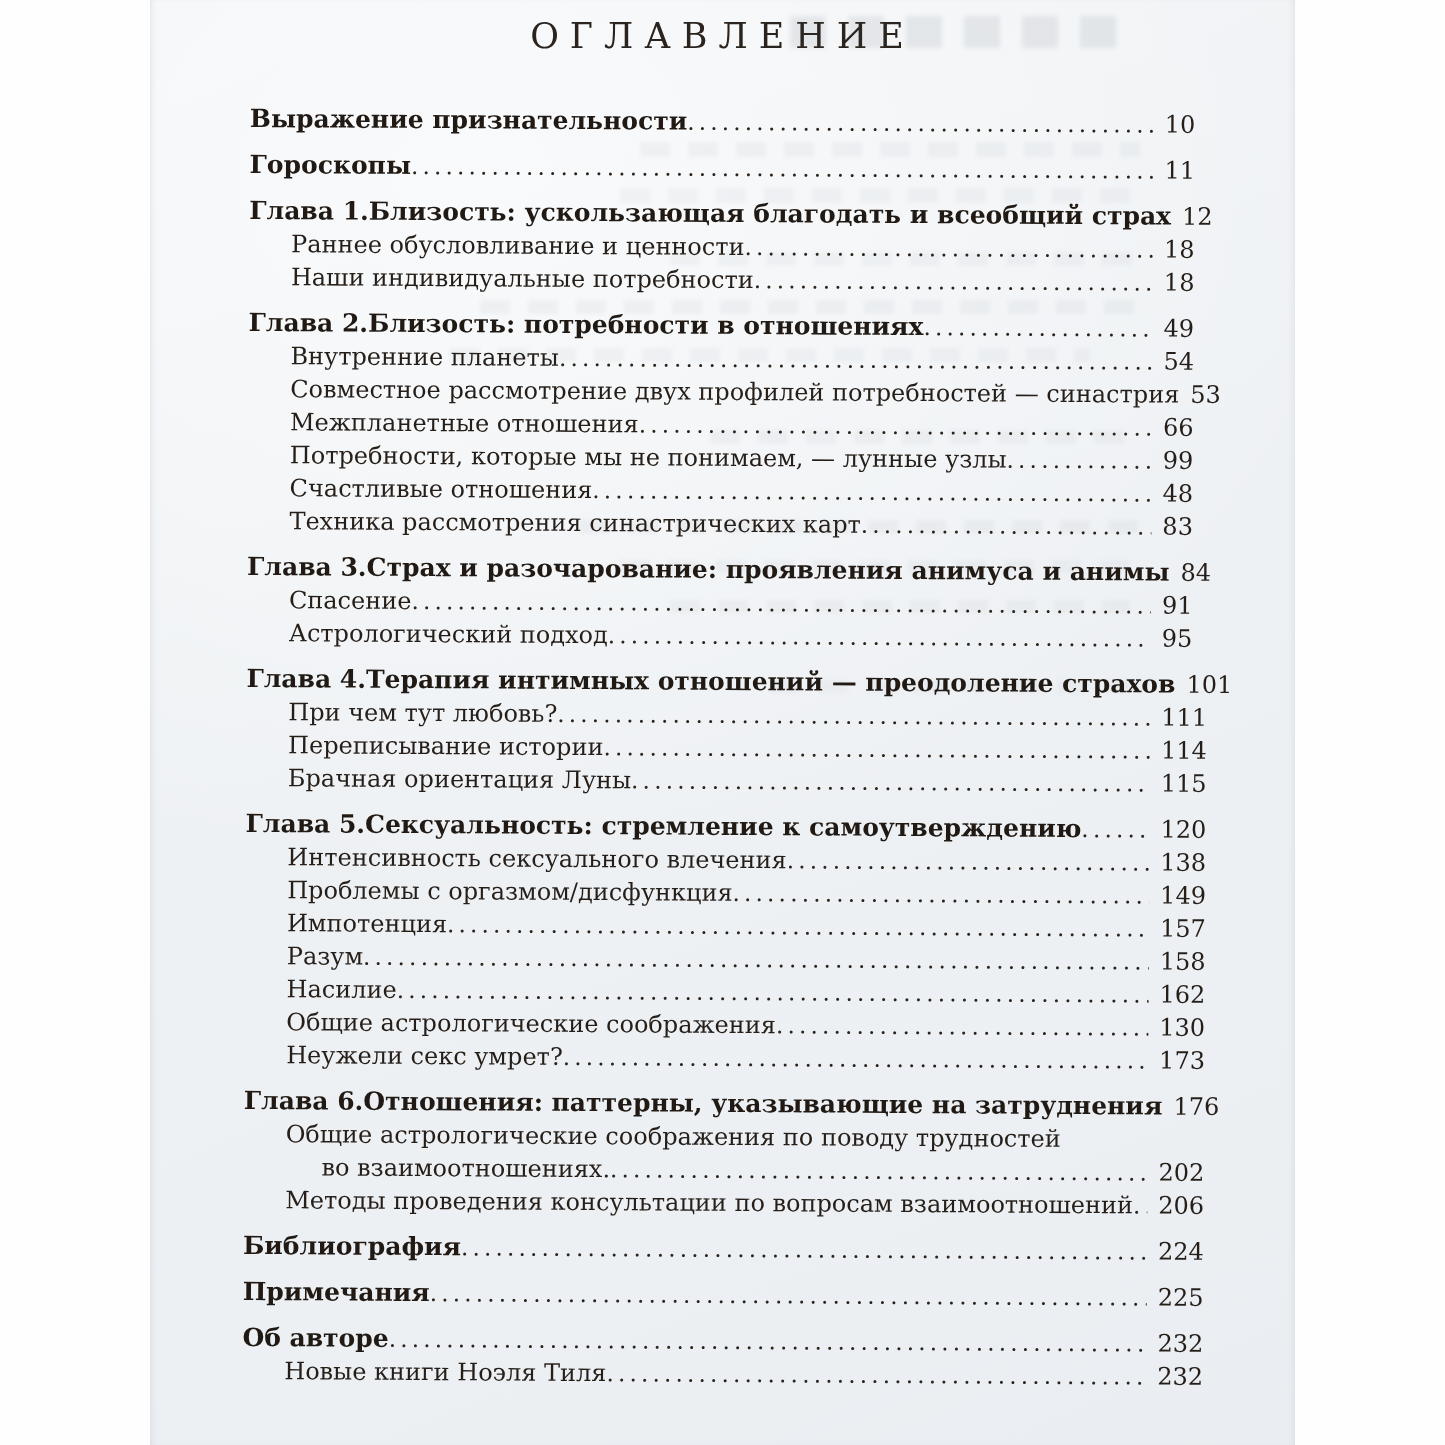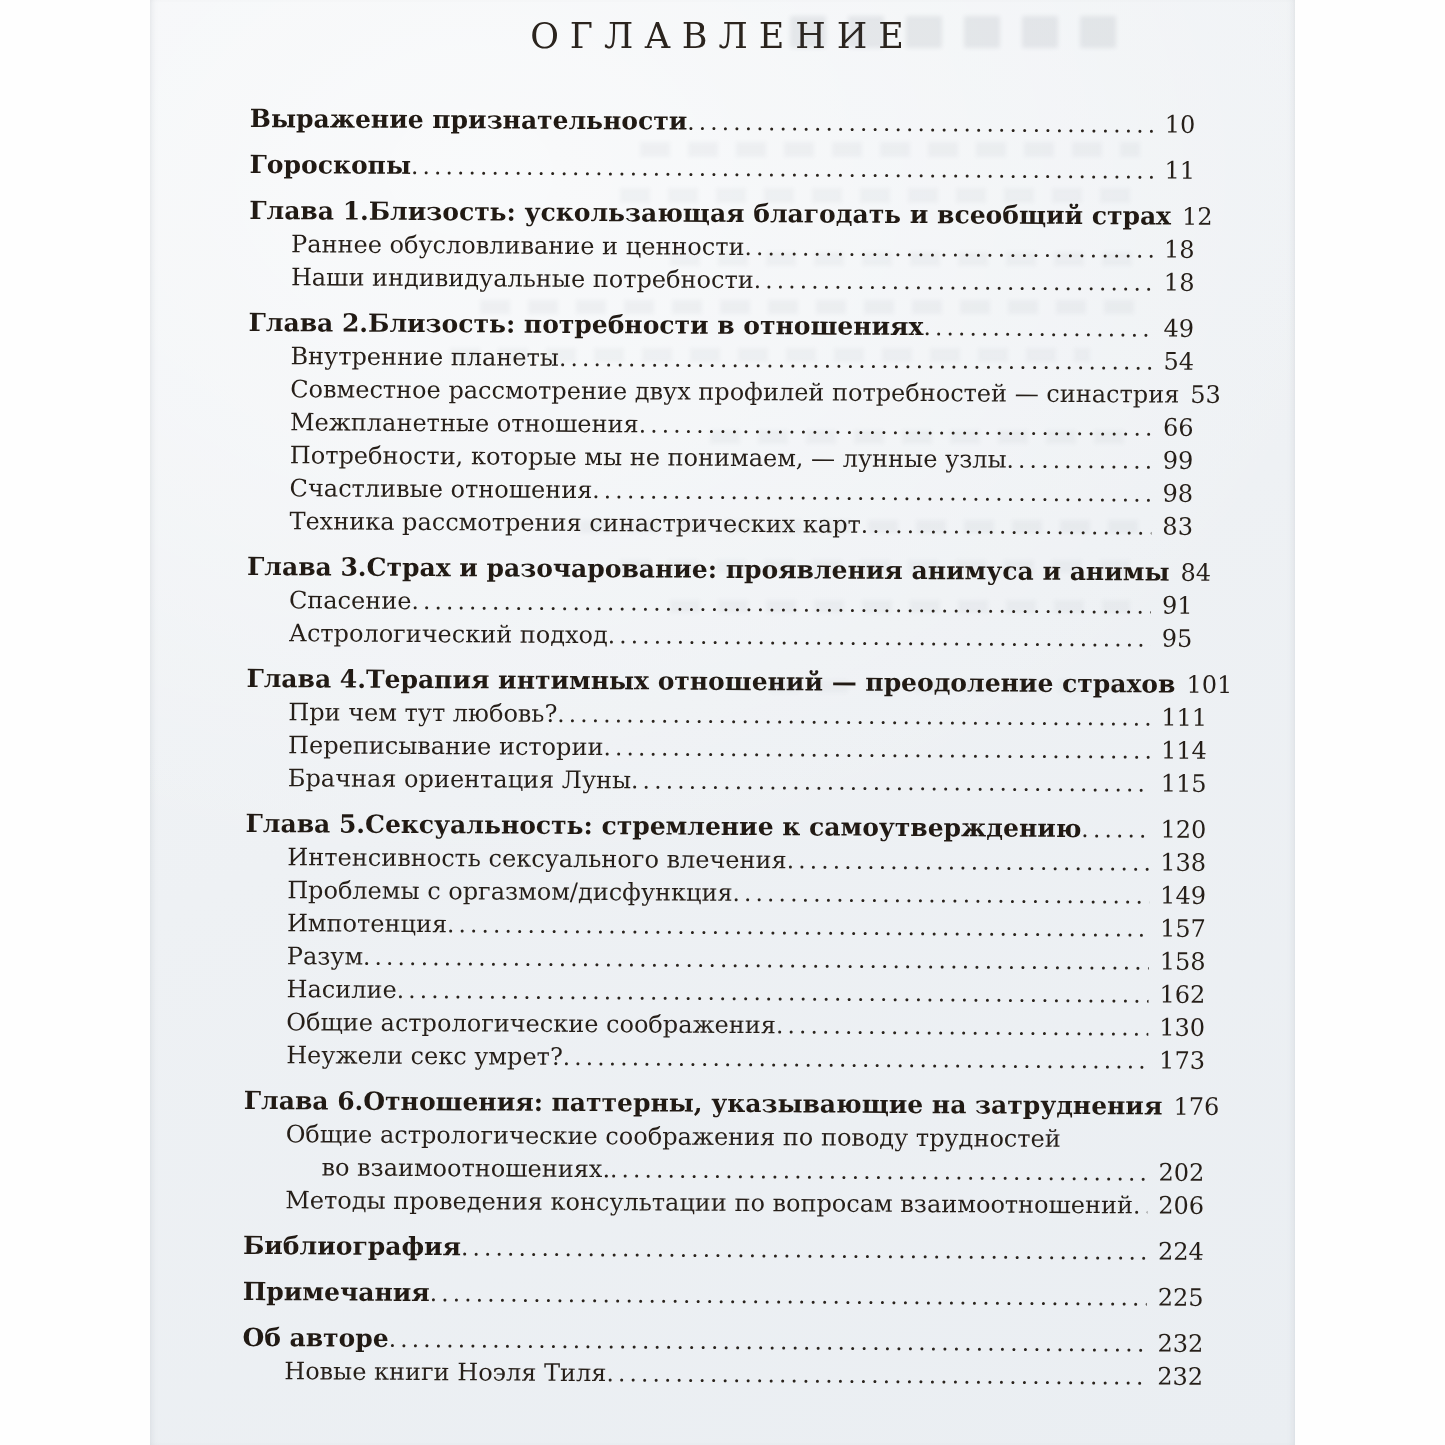--- a/index.html
+++ b/index.html
@@ -174,21 +174,21 @@
         <div class="row level-1">
 
     <span class="label">Потребности, которые мы не понимаем, — лунные узлы</span>
     <span class="leader"></span>
     <span class="pagenum">99</span>
   </div>
         <div class="row level-1">
 
     <span class="label">Счастливые отношения</span>
     <span class="leader"></span>
-    <span class="pagenum">98</span>
+    <span class="pagenum">48</span>
   </div>
         <div class="row level-1">
 
     <span class="label">Техника рассмотрения синастрических карт</span>
     <span class="leader"></span>
     <span class="pagenum">83</span>
   </div>
         <div class="row level-0 bold section">
     <span class="prefix">Глава 3.</span>
     <span class="label">Страх и разочарование: проявления анимуса и анимы</span>

